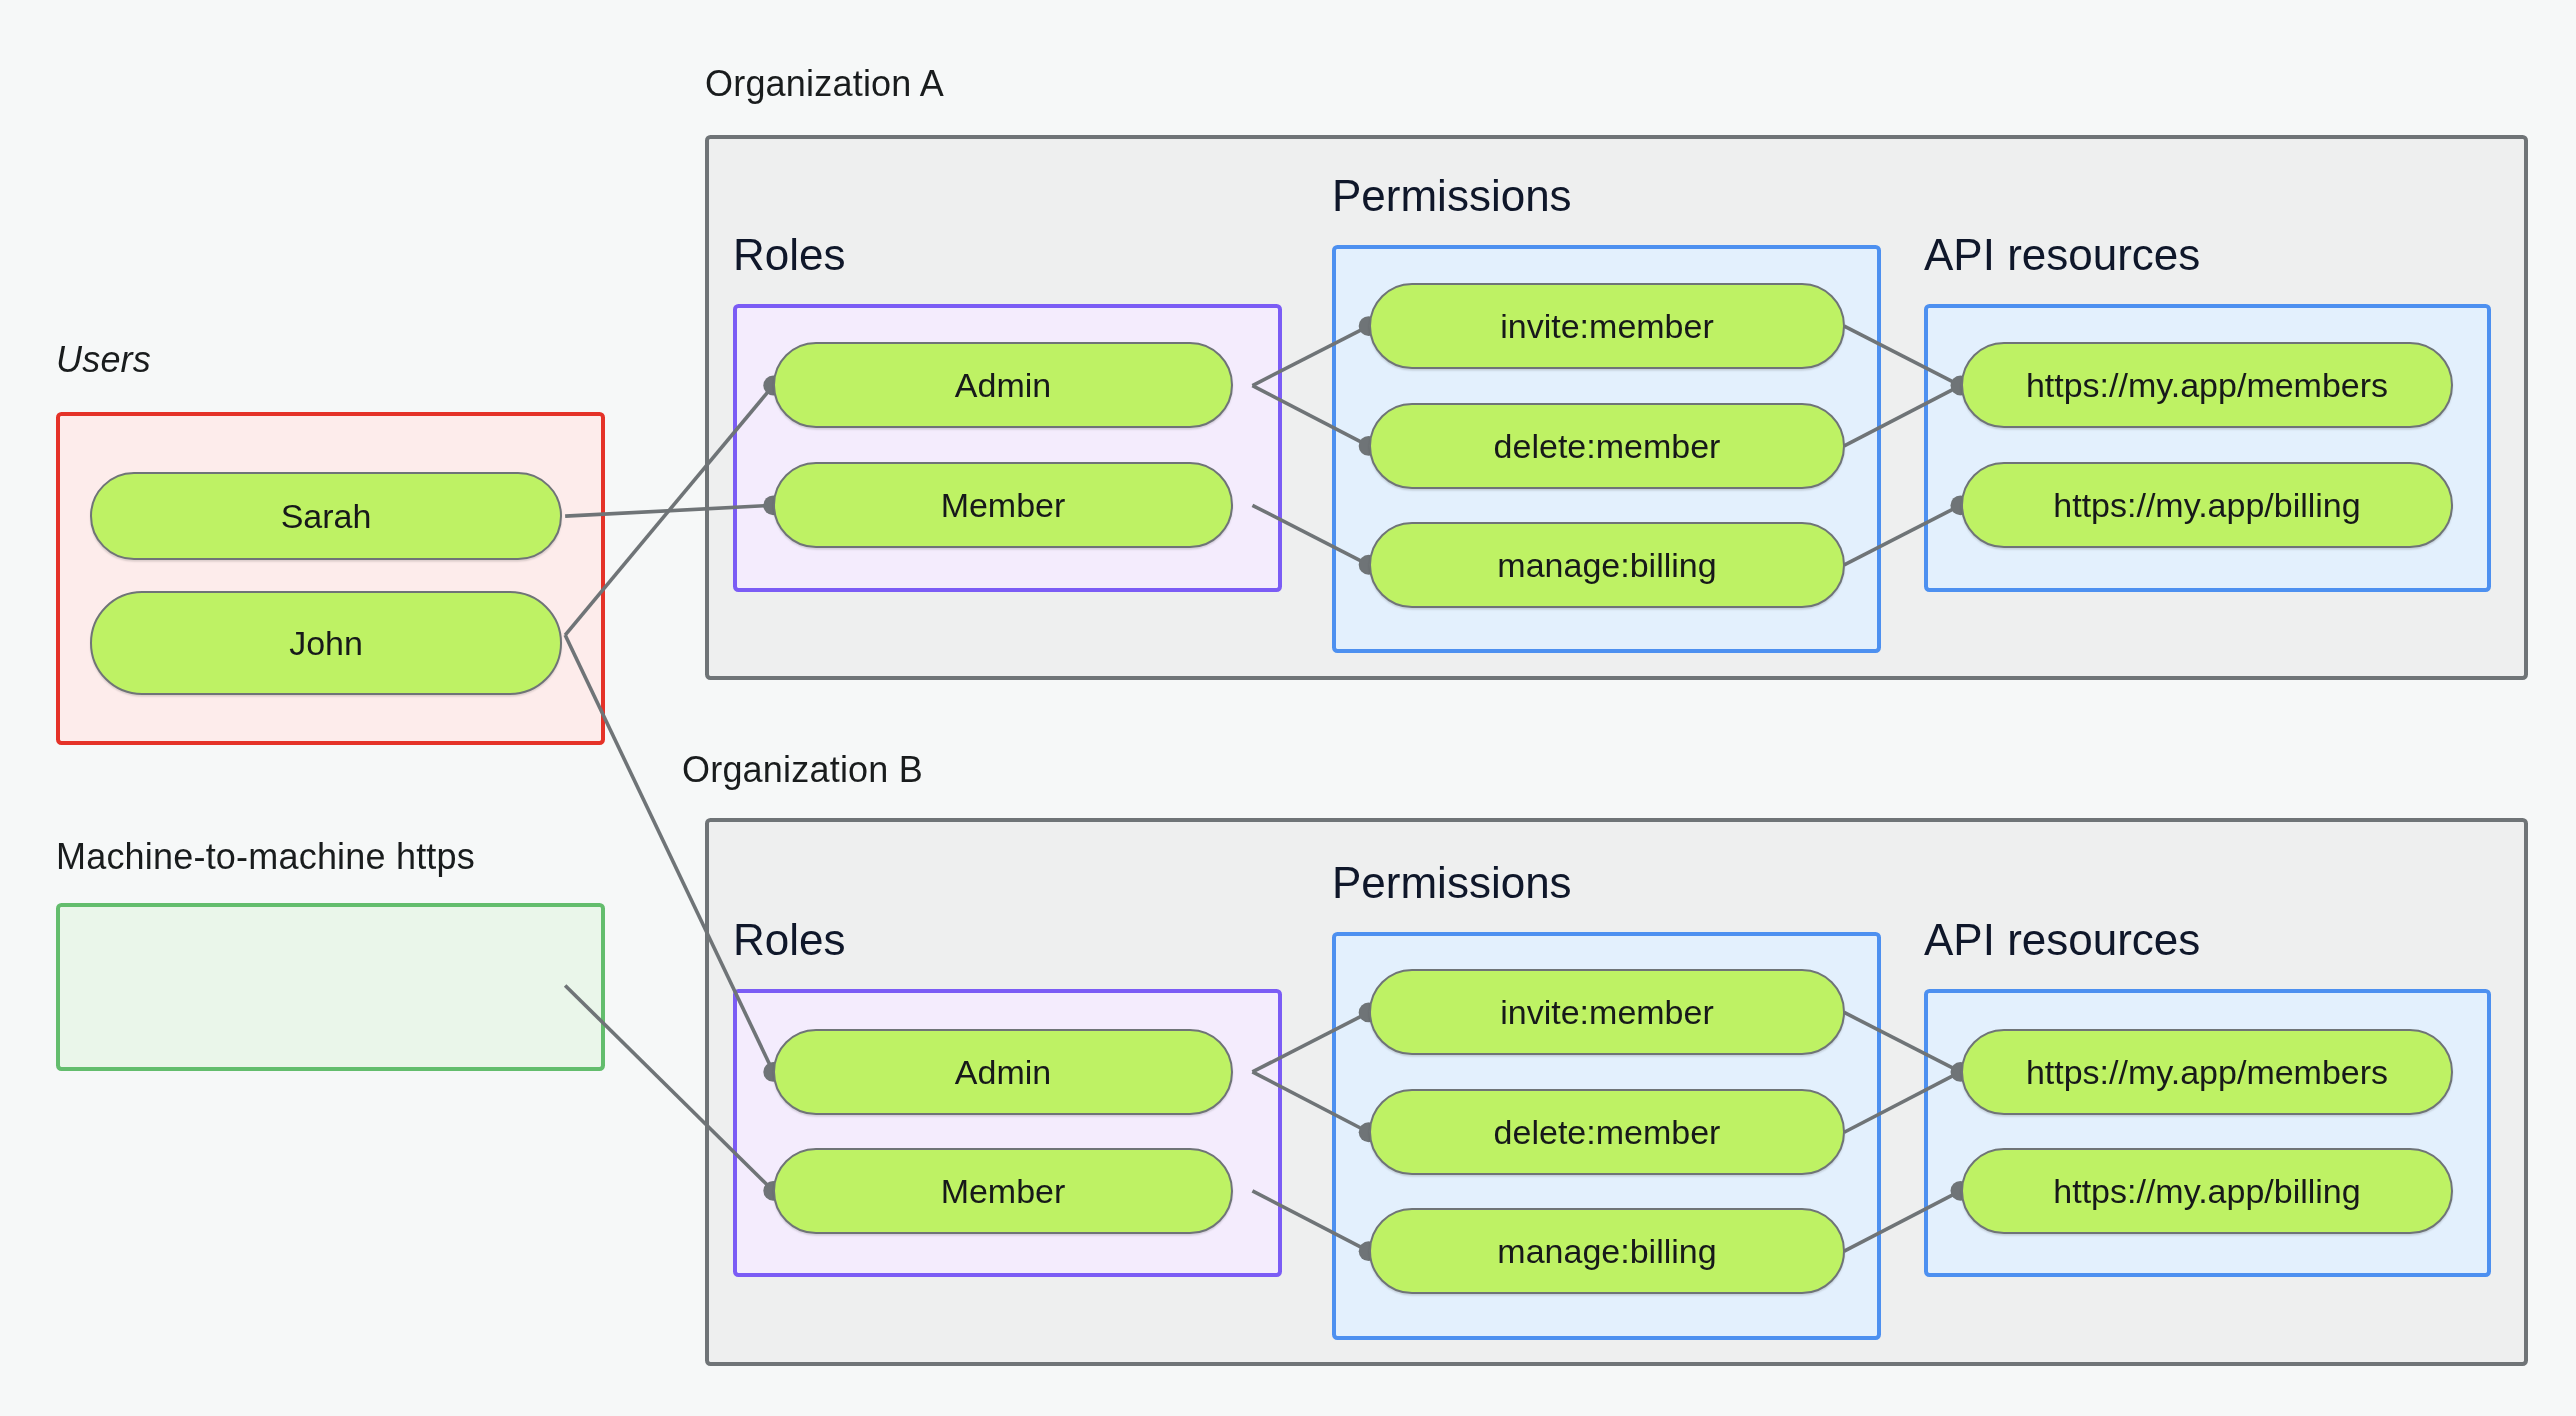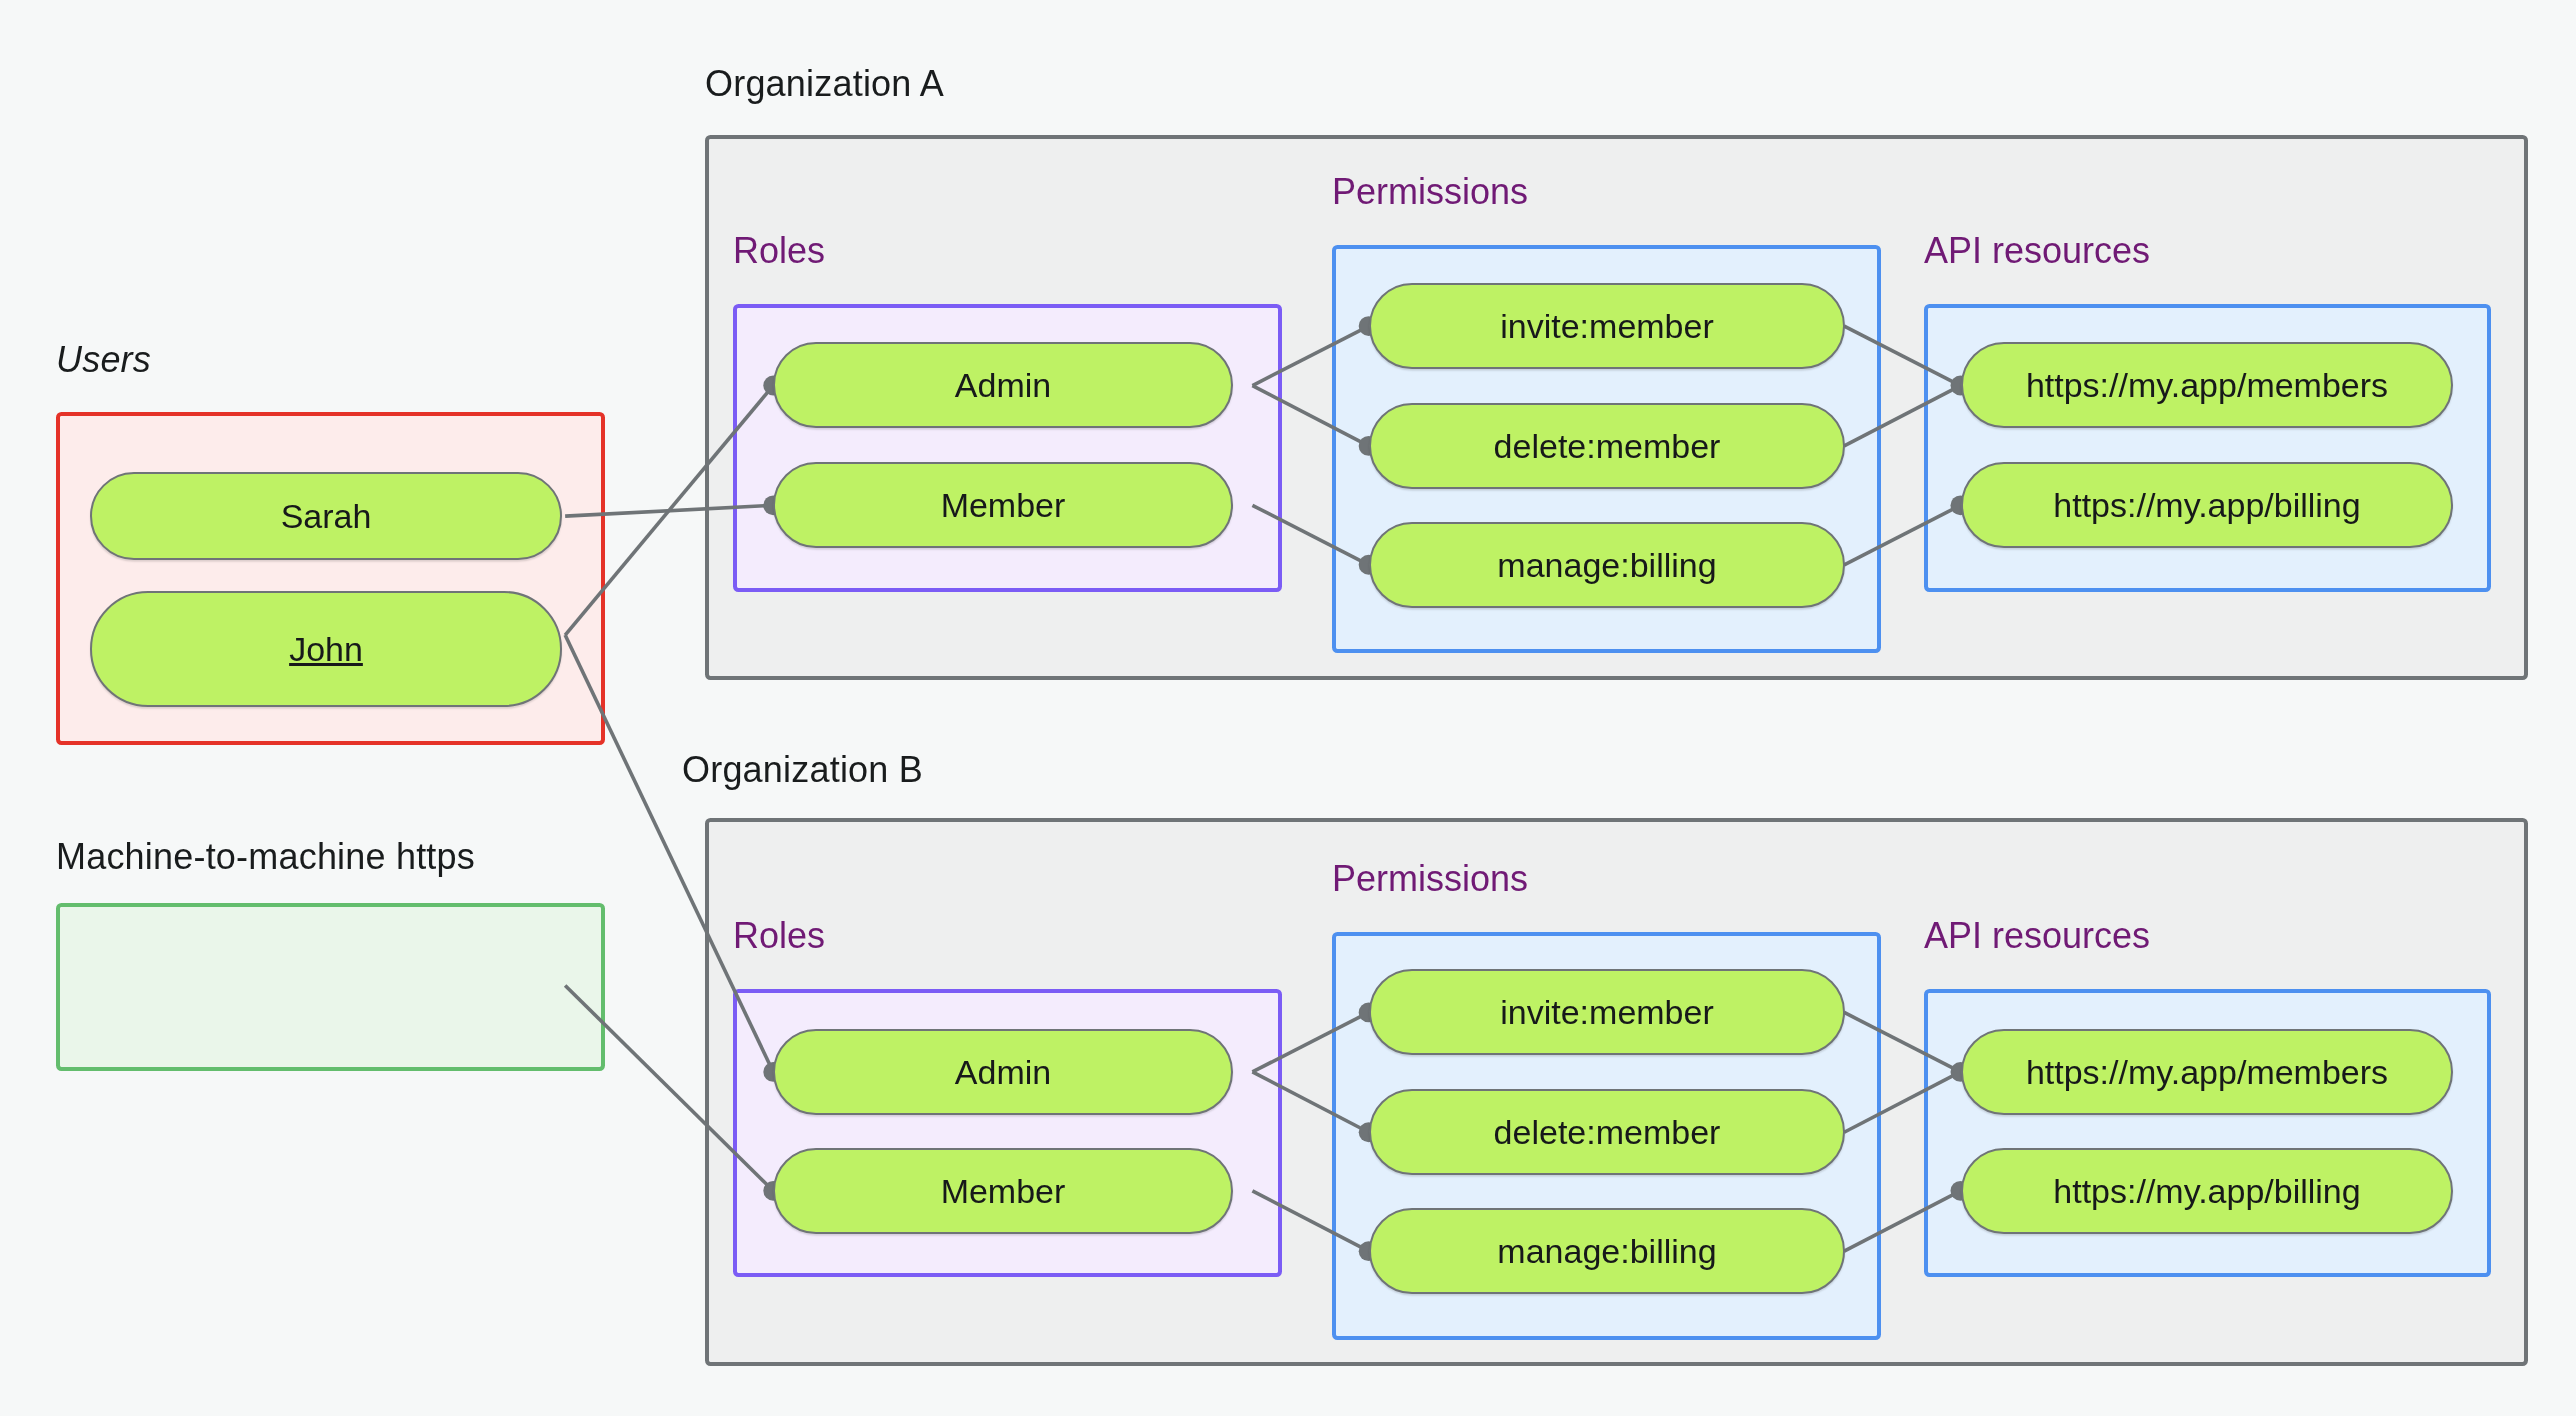--- a/index.html
+++ b/index.html
@@ -34,22 +34,22 @@
   }
   .org-shell {
     position: absolute;
     background: #eeefef;
     border: 4.5px solid #6f7477;
     border-radius: 5.4px;
     z-index: 1;
   }
   .sub-label {
     position: absolute;
-    font-size: 36px;
-    color: #701a75;
+    font-size: 44px;
+    color: #0f172a;
     white-space: nowrap;
     z-index: 4;
   }
   .bucket {
     position: absolute;
     border-radius: 5.4px;
     z-index: 2;
   }
   .bucket.purple { background: #f4ecfd; border: 4.5px solid #7b5cf5; }
   .bucket.blue   { background: #e3f0fd; border: 4.5px solid #4d90f0; }
@@ -118,21 +118,21 @@
       <circle cx="1519" cy="1257" r="11"></circle>
       <circle cx="1519" cy="1389" r="11"></circle>
       <circle cx="2176" cy="1190" r="11"></circle>
       <circle cx="2176" cy="1322" r="11"></circle>
     </g>
   </svg>
 
   <div class="grp-label" style="left:56px; top:332px;font-style:italic;">Users</div>
   <div class="bucket red" style="left:56px; top:412px; width:541px; height:325px;"></div>
   <div class="pill" style="left:90px; top:472px; width:472px; height:88px;">Sarah</div>
-  <div class="pill" style="left:90px; top:591px; width:472px; height:116px;text-decoration:underline;">John</div>
+  <div class="pill" style="left:90px; top:591px; width:472px; height:104px;">John</div>
 
   <div class="grp-label" style="left:56px; top:829px;">Machine-to-machine https</div>
   <div class="bucket green" style="left:56px; top:903px; width:541px; height:160px;"></div>
 
   <div class="grp-label" style="left:705px; top:56px;">Organization A</div>
   <div class="org-shell" style="left:705px; top:135px; width:1815px; height:537px;"></div>
 
   <div class="sub-label" style="left:733px; top:230px;">Roles</div>
   <div class="bucket purple" style="left:733px; top:304px; width:541px; height:280px;"></div>
   <div class="pill" style="left:773px; top:342px; width:460px; height:86px;">Admin</div>

